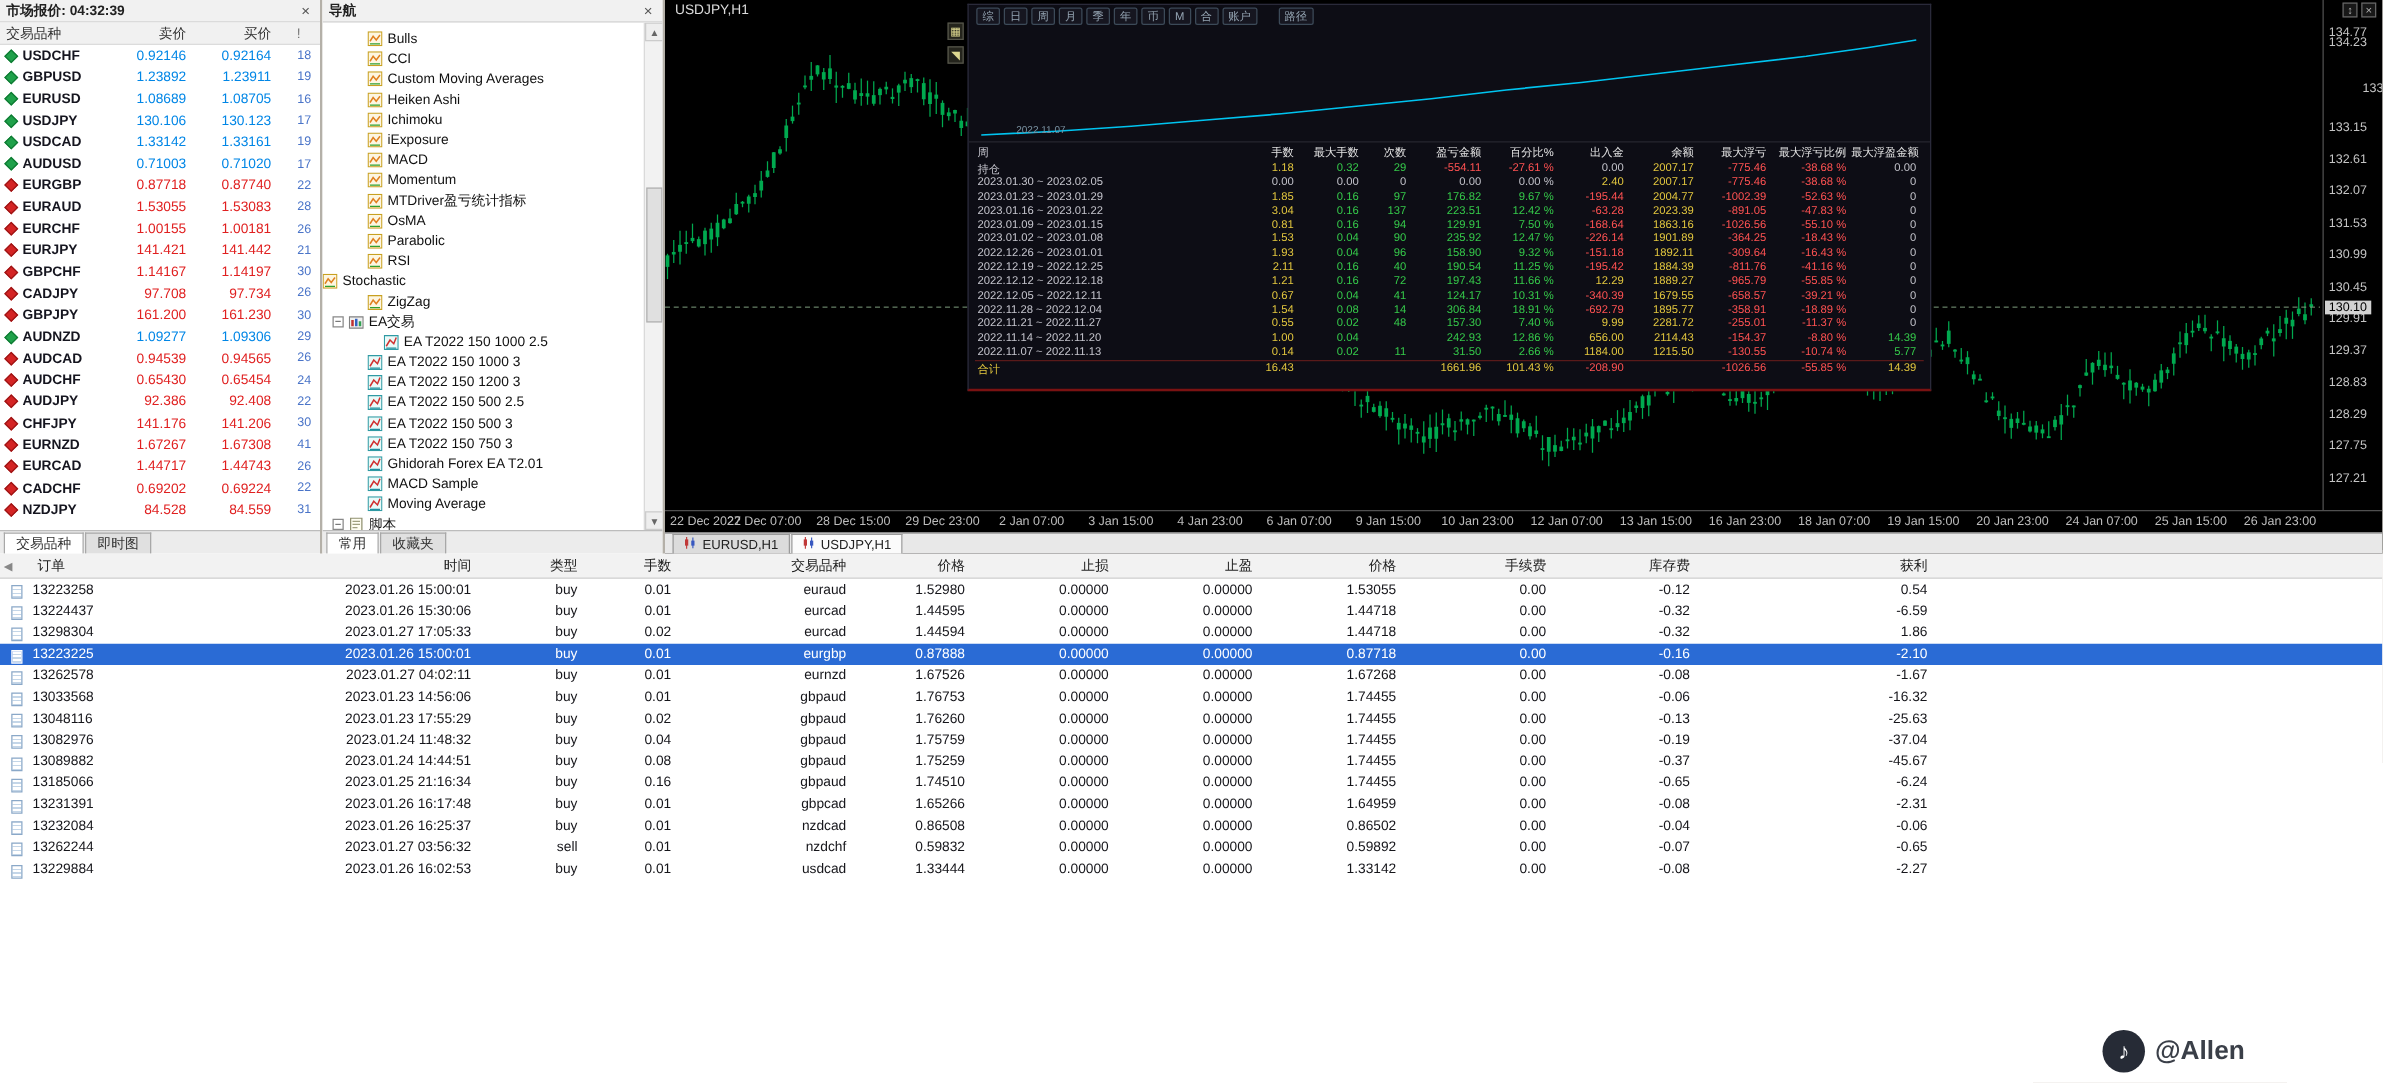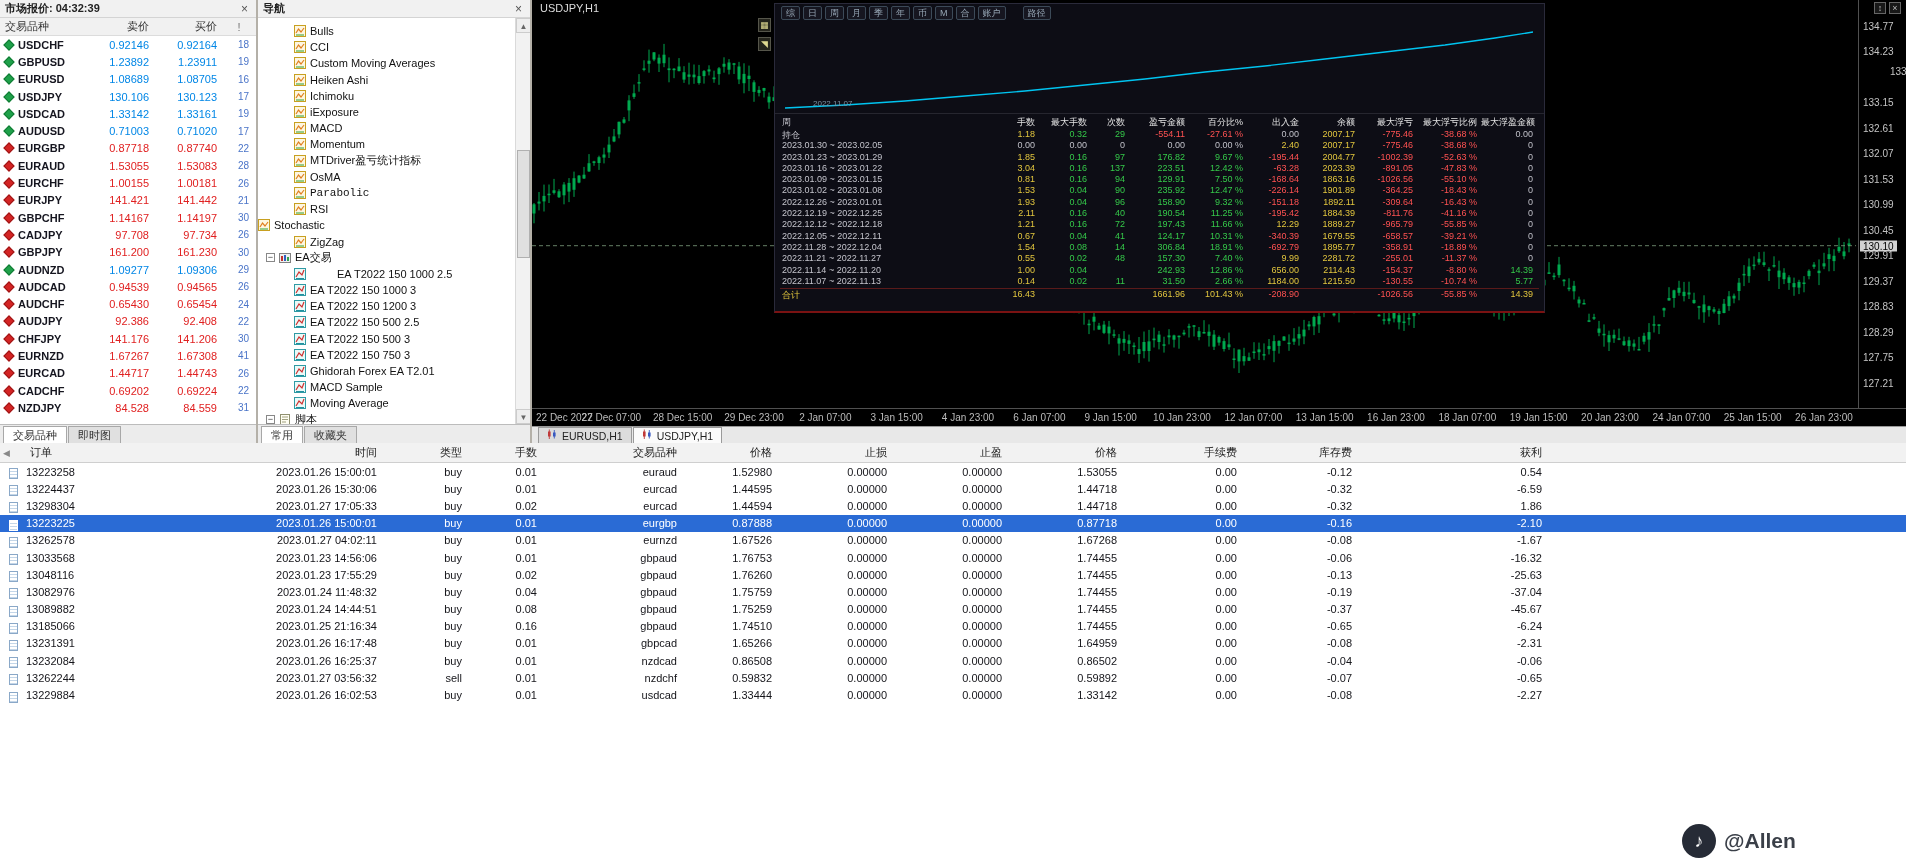--- a/index.html
+++ b/index.html
@@ -416,21 +416,21 @@
           <div class="nav-row" style="padding-left: 36px;">
             <span class="nav-ico">
               <svg width="12" height="12" viewBox="0 0 12 12">
                 <rect x="0.5" y="0.5" width="11" height="11" fill="#fdf6e0" stroke="#c8a020"></rect>
                 <polyline points="2,8 4.5,4 7,7 10,3" fill="none" stroke="#e08020" stroke-width="1.2"></polyline>
                 <line x1="2" y1="10" x2="10" y2="10" stroke="#30a030"></line>
               </svg>
             </span>
             <span class="nav-label">OsMA</span>
           </div>
-          <div class="nav-row" style="padding-left: 36px; font-family: Liberation Mono, monospace;">
+          <div class="nav-row" style="padding-left: 36px;">
             <span class="nav-ico">
               <svg width="12" height="12" viewBox="0 0 12 12">
                 <rect x="0.5" y="0.5" width="11" height="11" fill="#fdf6e0" stroke="#c8a020"></rect>
                 <polyline points="2,8 4.5,4 7,7 10,3" fill="none" stroke="#e08020" stroke-width="1.2"></polyline>
                 <line x1="2" y1="10" x2="10" y2="10" stroke="#30a030"></line>
               </svg>
             </span>
             <span class="nav-label">Parabolic</span>
           </div>
           <div class="nav-row" style="padding-left: 36px;">
@@ -468,21 +468,21 @@
             <span class="nav-ico">
               <svg width="12" height="12" viewBox="0 0 12 12">
                 <rect x="0.5" y="1.5" width="11" height="9" fill="#f0f0f0" stroke="#808080"></rect>
                 <rect x="2" y="4" width="2" height="5" fill="#c03030"></rect>
                 <rect x="5" y="3" width="2" height="6" fill="#3060c0"></rect>
                 <rect x="8" y="5" width="2" height="4" fill="#30a050"></rect>
               </svg>
             </span>
             <span class="nav-label">EA交易</span>
           </div>
-          <div class="nav-row" style="padding-left: 36px; gap: 27px;">
+          <div class="nav-row" style="padding-left: 49px;">
             <span class="nav-ico">
               <svg width="12" height="12" viewBox="0 0 12 12">
                 <rect x="0.5" y="0.5" width="11" height="11" fill="#eafaf8" stroke="#2f9aa4"></rect>
                 <polyline points="2,9 5,4 8,7 10,2" fill="none" stroke="#d03030" stroke-width="1.2"></polyline>
                 <line x1="2" y1="10.5" x2="10" y2="10.5" stroke="#2090a0"></line>
               </svg>
             </span>
             <span class="nav-label">EA T2022 150 1000 2.5</span>
           </div>
           <div class="nav-row" style="padding-left: 36px;">
@@ -1116,21 +1116,21 @@
           <line x1="1307" y1="237.7" x2="1307" y2="252.9" stroke="#00a94f" stroke-width="1"></line>
           <rect x="1305.5" y="246.9" width="3" height="4.3" fill="#00a94f"></rect>
           <line x1="1312" y1="242.0" x2="1312" y2="259.3" stroke="#00a94f" stroke-width="1"></line>
           <rect x="1310.5" y="251.4" width="3" height="4.8" fill="#00a94f"></rect>
           <line x1="1317" y1="238.6" x2="1317" y2="252.3" stroke="#00a94f" stroke-width="1"></line>
           <rect x="1315.5" y="243.4" width="3" height="2.1" fill="#00a94f"></rect>
           <line x1="0" y1="245.7" x2="1324" y2="245.7" stroke="#7e9e7e" stroke-dasharray="4 3" stroke-width="0.8"></line>
         </svg>
       <div class="paxis">
           <span class="plabel" style="top: 25.5px;">134.77</span>
-          <span class="plabel" style="top: 51px; text-align: center;">134.23</span>
+          <span class="plabel" style="top: 34px; text-align: center;">134.23</span>
           <span class="plabel" style="top: 71px; margin-left: 27px;">133.69</span>
           <span class="plabel" style="top: 102px;">133.15</span>
           <span class="plabel" style="top: 127.5px;">132.61</span>
           <span class="plabel" style="top: 153px;">132.07</span>
           <span class="plabel" style="top: 178.5px;">131.53</span>
           <span class="plabel" style="top: 204px;">130.99</span>
           <span class="plabel" style="top: 229.5px;">130.45</span>
           <span class="plabel" style="top: 255px;">129.91</span>
           <span class="plabel" style="top: 280.5px;">129.37</span>
           <span class="plabel" style="top: 306px;">128.83</span>

